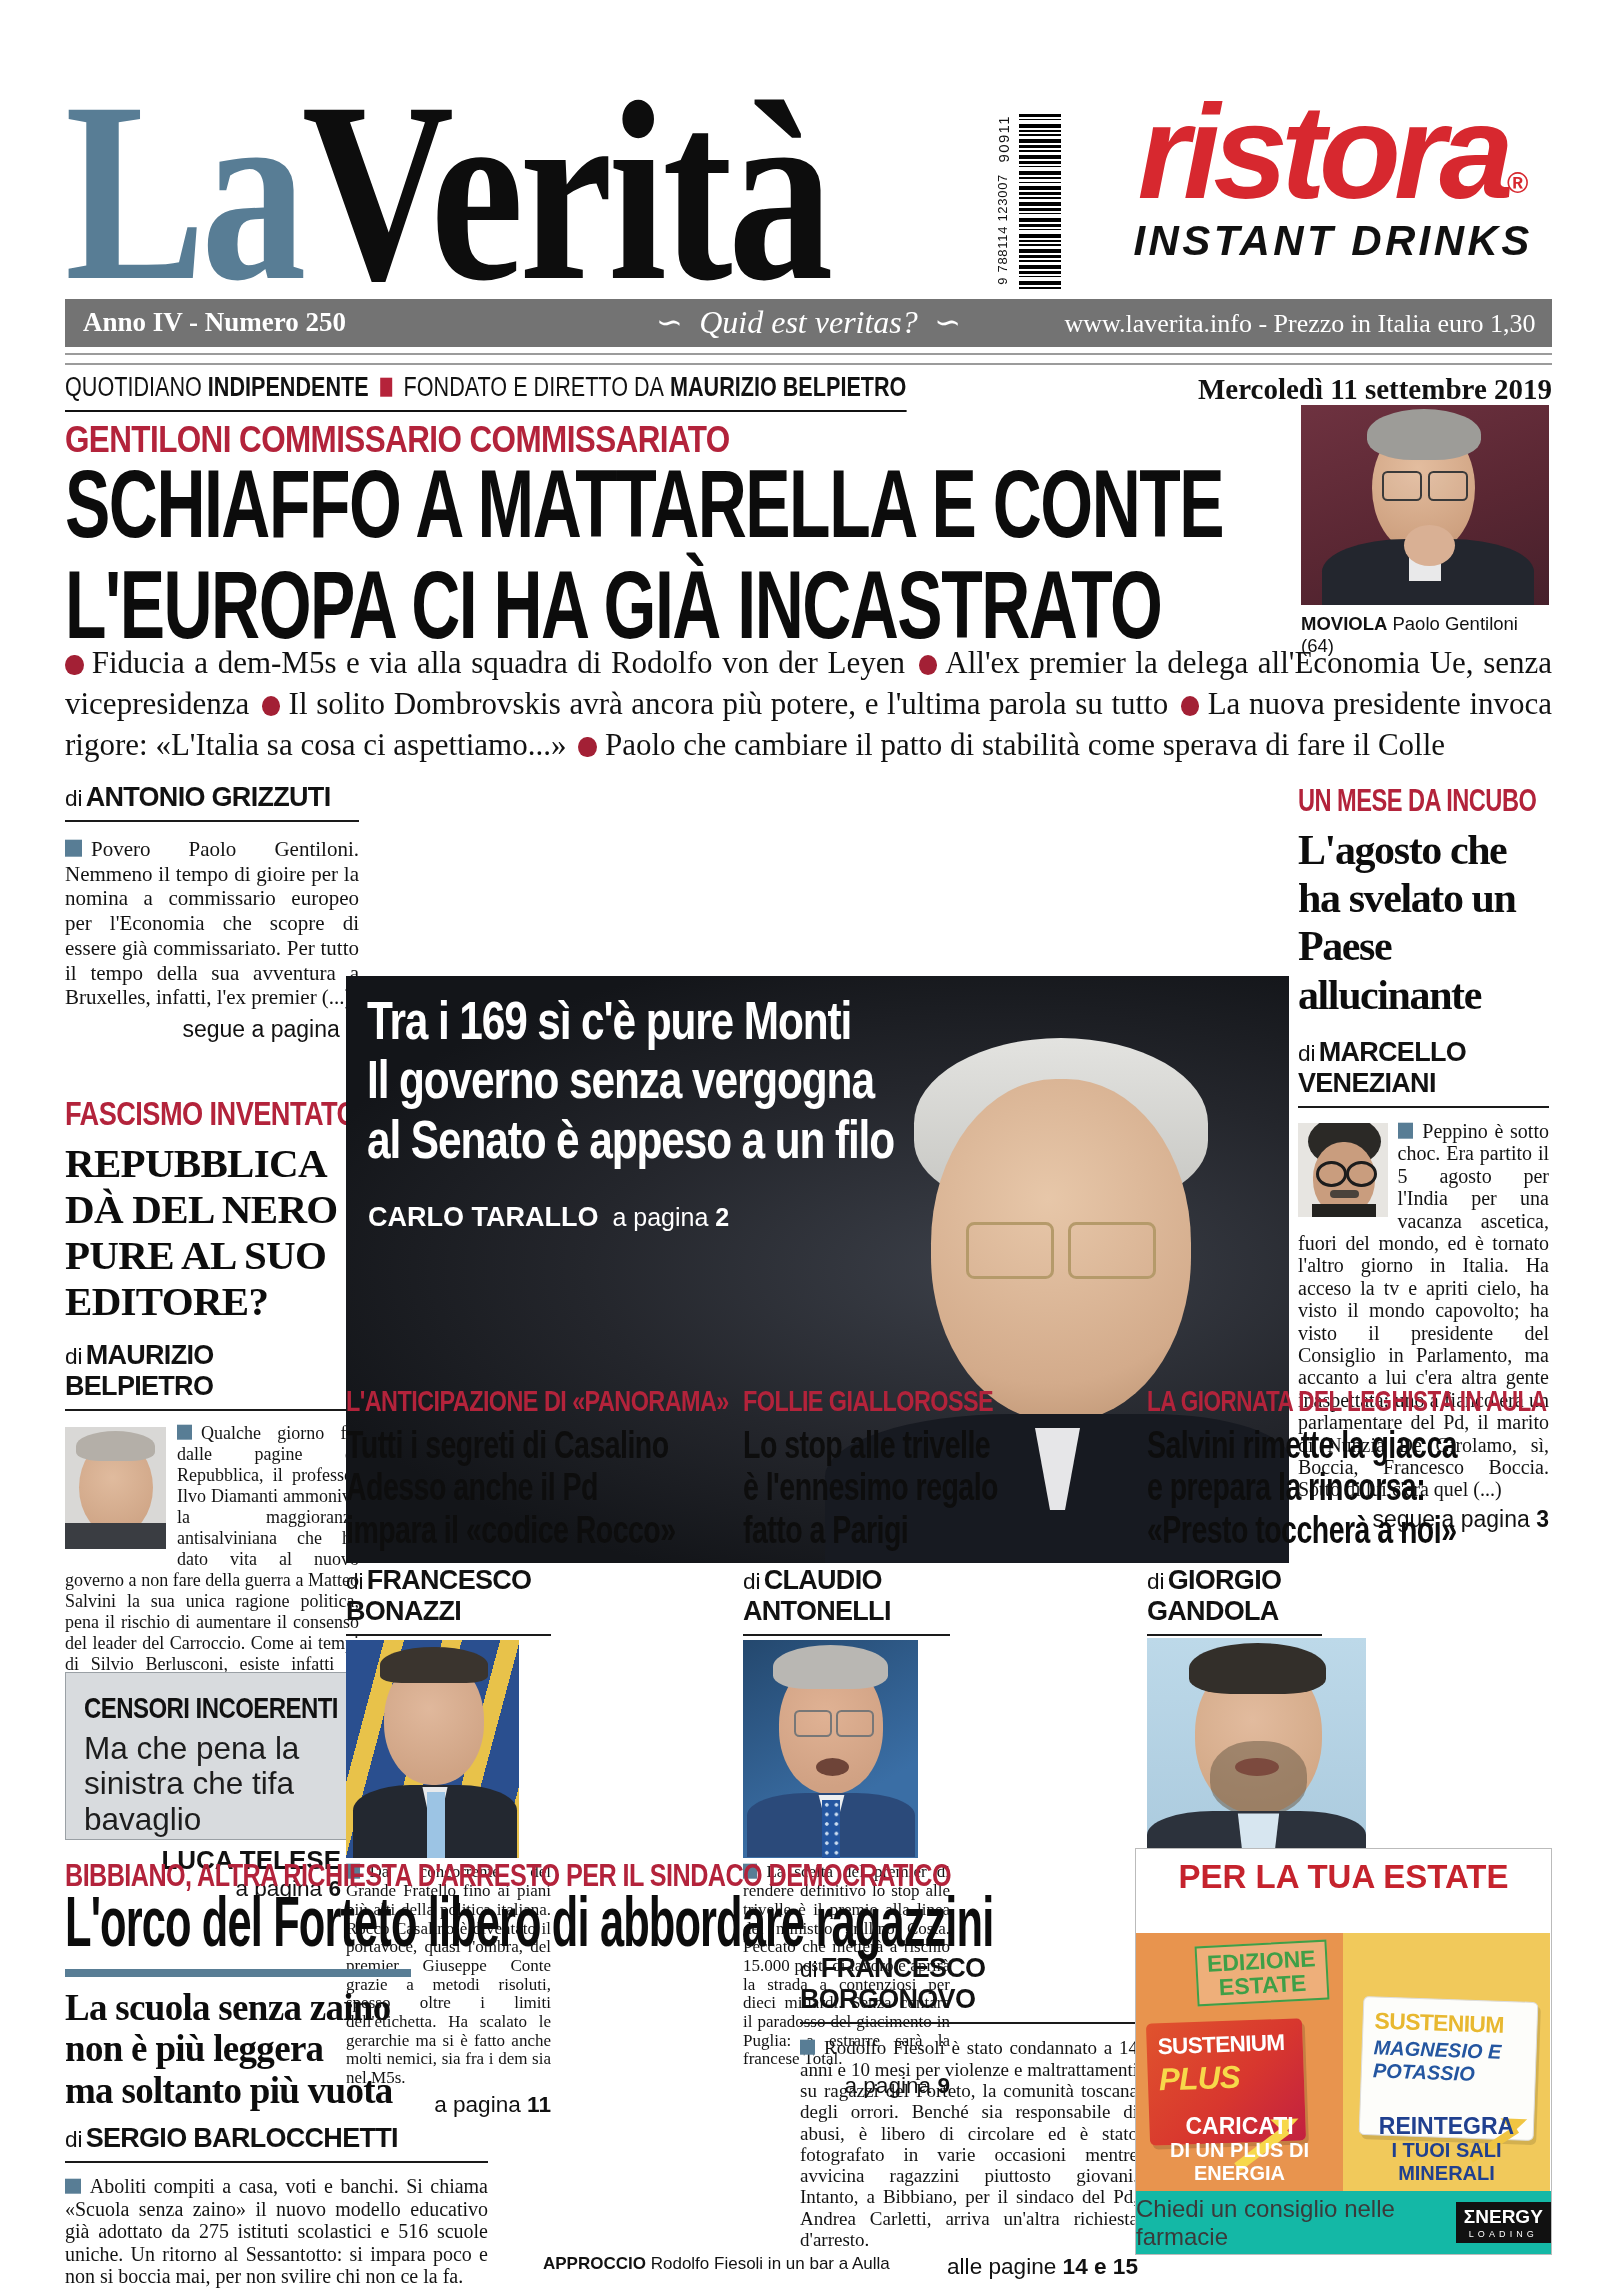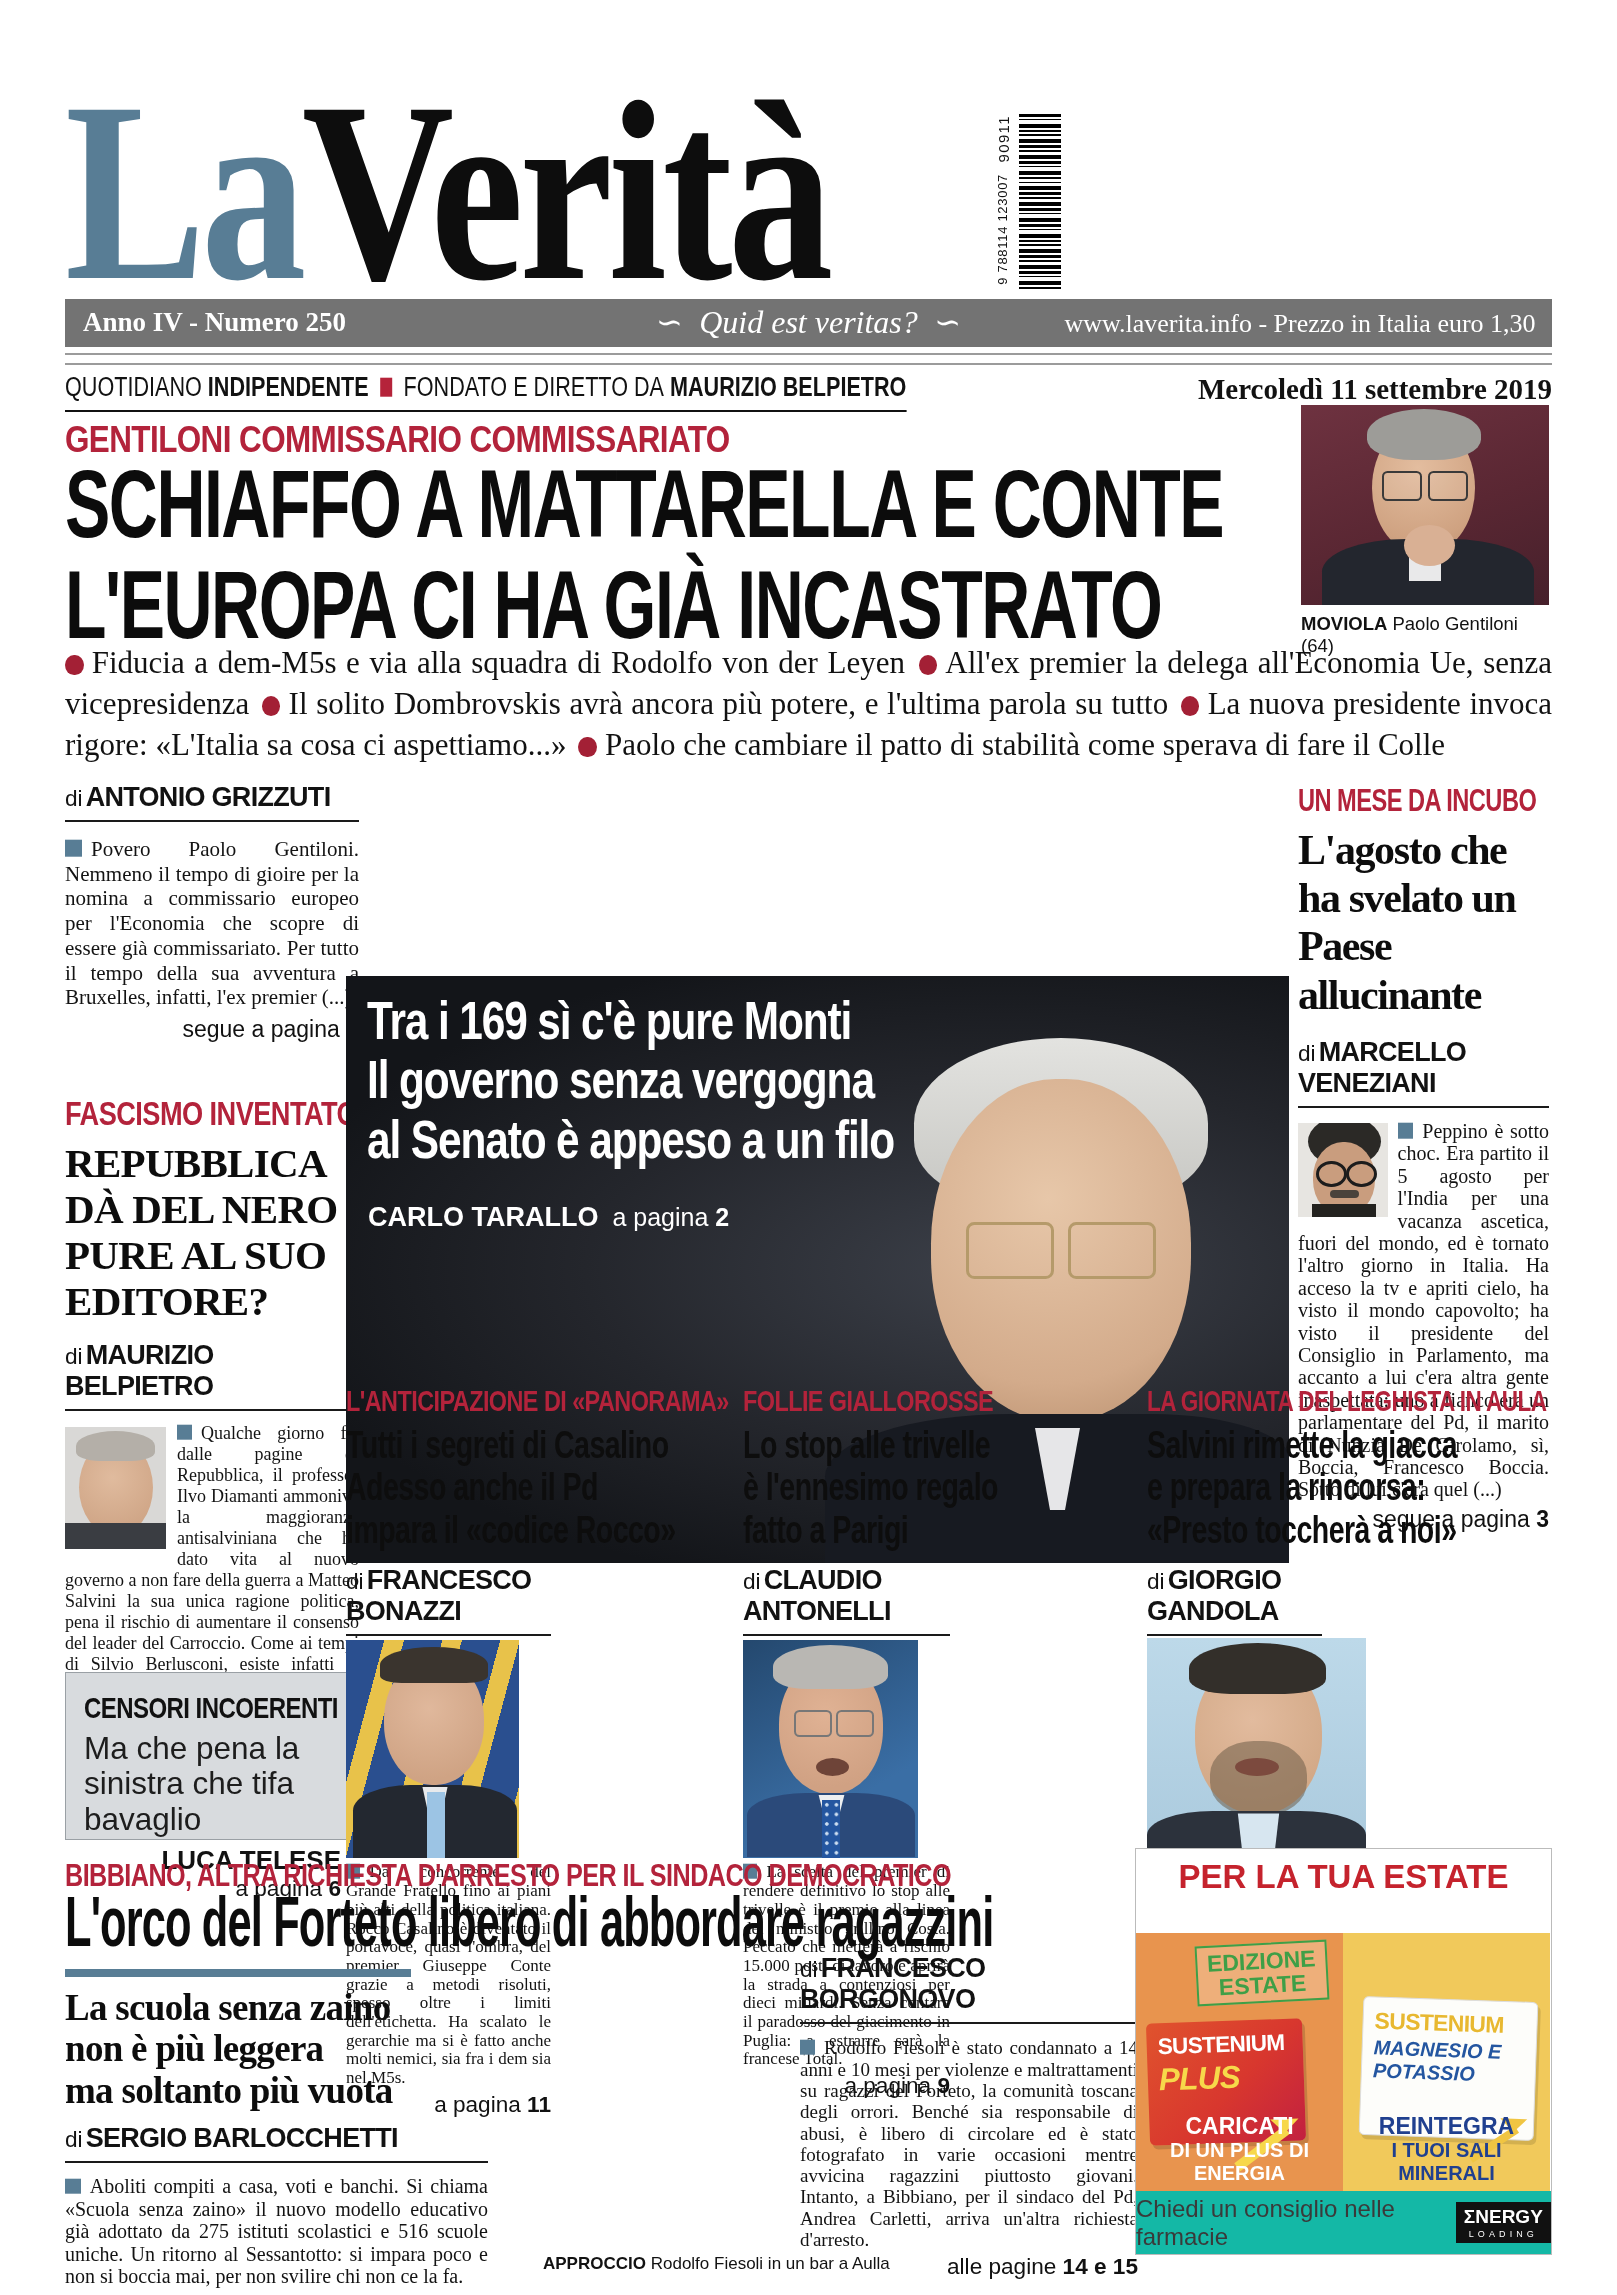--- a/index.html
+++ b/index.html
@@ -48,20 +48,26 @@
     </span>
   </div>
 
   <div class="abs" style="left:994px;top:114px;width:68px;height:178px;">
     <div class="shape" style="left:25px;top:0;width:42px;height:177px;
          background:repeating-linear-gradient(to bottom,#000 0 2.7px,#fff 2.7px 4.8px,#000 4.8px 6.2px,#fff 6.2px 9.6px,#000 9.6px 13.7px,#fff 13.7px 15.7px);"></div>
     <span class="abs sans" style="left:1.4px;top:1.4px;writing-mode:vertical-rl;transform:rotate(180deg);font-size:15px;letter-spacing:1.4px;">90911</span>
     <span class="abs sans" style="left:1.4px;top:60px;writing-mode:vertical-rl;transform:rotate(180deg);font-size:13px;letter-spacing:0.7px;">9 788114 123007</span>
   </div>
 
+  <div class="abs" style="left:1116px;top:88px;width:434px;text-align:center;">
+    <div style="line-height:.95;">
+      <span class="sans" style="font-size:134px;font-style:italic;font-weight:bold;letter-spacing:-6.8px;color:#d7282f;">ristora</span><span class="sans" style="font-size:29px;font-weight:bold;color:#d7282f;vertical-align:super;">®</span>
+    </div>
+    <div class="sans" style="font-size:42px;font-style:italic;font-weight:bold;letter-spacing:3.4px;color:#111;margin-top:1.4px;">INSTANT DRINKS</div>
+  </div>
 
   <div class="abs" style="left:65px;top:299px;width:1487px;height:48px;background:#737373;color:#fff;">
     <span class="abs" style="left:18px;top:8.2px;font-size:27px;font-weight:bold;">Anno IV - Numero 250</span>
     <span class="abs" style="left:50%;top:4.1px;transform:translateX(-50%);font-size:32px;font-style:italic;white-space:nowrap;">
       <span style="font-style:normal;padding-right:16.4px;">∽</span><span>Quid est veritas?</span><span style="font-style:normal;padding-left:16.4px;">∽</span>
     </span>
     <span class="abs" style="right:16.4px;top:9.6px;font-size:26px;">www.laverita.info - Prezzo in Italia euro 1,30</span>
   </div>
   <div class="abs" style="left:65px;top:353px;width:1487px;height:7.5px;border-top:2.1px solid #9b9b9b;border-bottom:2.1px solid #9b9b9b;"></div>
 

